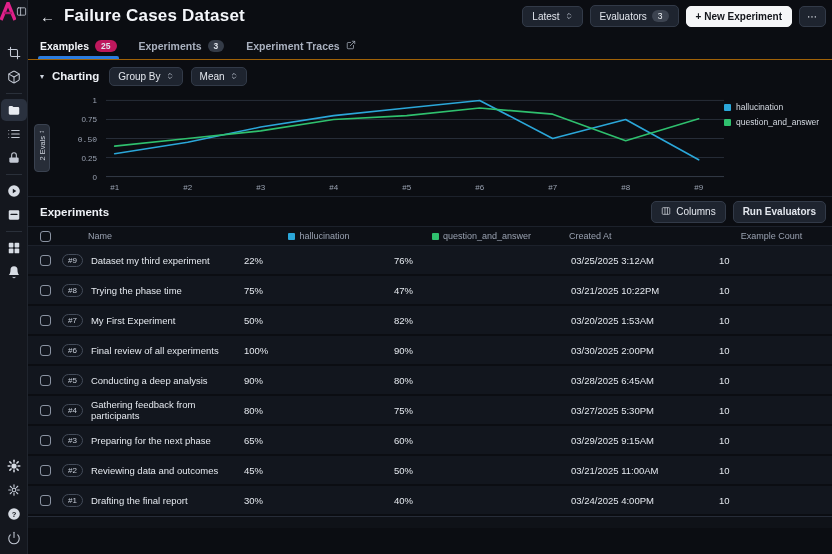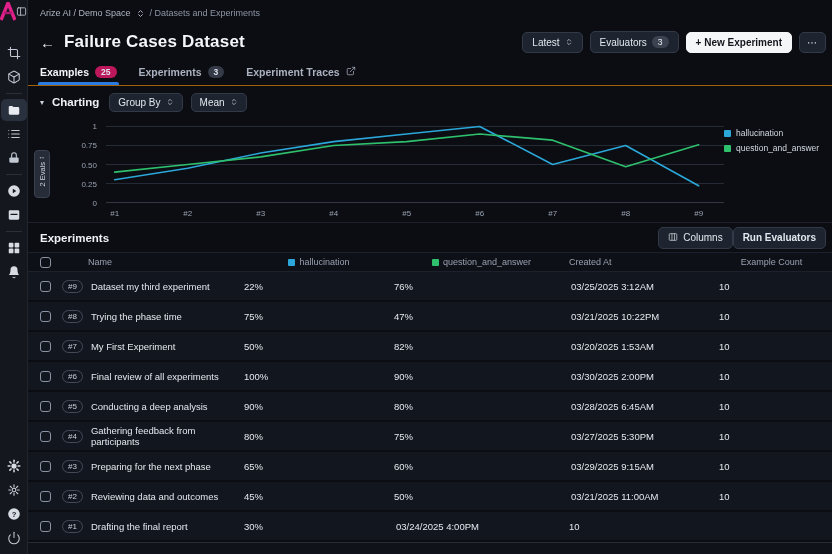--- a/index.html
+++ b/index.html
@@ -70,21 +70,21 @@
   .xlabels { height:17px; position:relative; margin-left:56px; }
   .xlabels span { position:absolute; top:4px; transform:translateX(-50%); font-size:8px; color:#99a1b0; }
   .legend { width:108px; padding-top:8px; display:flex; flex-direction:column; gap:5px; flex-shrink:0; }
   .legend-item { display:flex; align-items:center; gap:5px; font-size:8.5px; color:#d5dae2; cursor:pointer; }
   .legend-swatch { width:7px; height:7px; border-radius:1px; flex-shrink:0; }
 
   
   .experiments-bar { height:30px; display:flex; align-items:center; padding:0 12px;
     border-top:1px solid #1c212b; }
   .experiments-title { font-size:11.5px; font-weight:700; color:#eef1f6; }
-  .experiments-actions { margin-left:auto; display:flex; margin-right:-6px; }
+  .experiments-actions { margin-left:auto; display:flex; gap:7px; margin-right:-6px; }
   .col-icon svg { stroke:#e2e6ed; fill:none; stroke-width:1.6; }
 
   .thead { height:20px; display:grid; grid-template-columns:34px 1fr 150px 175px 150px 105px;
     align-items:center; background:#0d1016; border-top:1px solid #1c212b; border-bottom:1px solid #1c212b;
     font-size:9px; color:#99a1b0; padding-right:8px; }
   .thead .th-center { text-align:center; display:flex; justify-content:center; align-items:center; gap:4px; }
   .thead .th-name { padding-left:26px; }
   .rows {}
   .trow { height:30px; display:grid; grid-template-columns:34px 1fr 150px 175px 150px 105px;
     align-items:center; background:#12161e; border-bottom:2px solid #0b0d12; padding-right:8px;
@@ -222,30 +222,20 @@
         <svg width="14" height="14" viewBox="0 0 24 24">
             <path d="M18.36 6.64a9 9 0 1 1-12.73 0"></path>
             <line x1="12" y1="2" x2="12" y2="11"></line>
           </svg>
       </div>
     </div>
   </div>
 
   <div class="main">
 
-    <div class="breadcrumb-bar">
-      <span>Arize AI / Demo Space</span>
-      <span class="chev-ud">
-        <svg width="9" height="9" viewBox="0 0 24 24" stroke="#aeb5c2" fill="none" stroke-width="2.6" stroke-linecap="round" stroke-linejoin="round">
-            <path d="M7 9l5-5 5 5"></path>
-            <path d="M7 15l5 5 5-5"></path>
-          </svg>
-      </span>
-      <span class="crumb2">/ Datasets and Experiments</span>
-    </div>
 
     <div class="title-row">
       <span class="back-arrow">←</span>
       <span class="page-title">Failure Cases Dataset</span>
       <div class="title-actions">
         <button class="btn">
           <span>Latest</span>
           <svg width="8" height="8" viewBox="0 0 24 24" stroke="#aeb5c2" fill="none" stroke-width="2.6" stroke-linecap="round" stroke-linejoin="round">
               <path d="M7 9l5-5 5 5"></path>
               <path d="M7 15l5 5 5-5"></path>
@@ -303,21 +293,21 @@
     <div class="chart-region">
       <div class="evals-btn">
         <span class="arrows">↔</span>
         <span class="vtext">2 Evals</span>
       </div>
       <div class="chart-core">
         <div class="plot-wrap">
           <div class="ylabels" id="ylabels">
               <span style="top: 97%;">0</span>
               <span style="top: 73.5%;">0.25</span>
-              <span style="top: 50%;">0.50</span>
+              <span style="top: 50%; font-family: Liberation Mono, monospace;">0.50</span>
               <span style="top: 26.5%;">0.75</span>
               <span style="top: 3%;">1</span>
             </div>
           <div class="plot">
             <svg id="plot-svg" viewBox="0 0 1000 100" preserveAspectRatio="none">
                 <line x1="0" x2="1000" y1="97" y2="97" stroke="#343b47" vector-effect="non-scaling-stroke"></line>
                 <line x1="0" x2="1000" y1="73.5" y2="73.5" stroke="#272d38" vector-effect="non-scaling-stroke"></line>
                 <line x1="0" x2="1000" y1="50" y2="50" stroke="#272d38" vector-effect="non-scaling-stroke"></line>
                 <line x1="0" x2="1000" y1="26.5" y2="26.5" stroke="#272d38" vector-effect="non-scaling-stroke"></line>
                 <line x1="0" x2="1000" y1="3" y2="3" stroke="#272d38" vector-effect="non-scaling-stroke"></line>
@@ -499,20 +489,21 @@
 
   <div class="trow">
     <div class="cell-check">
             <span class="checkbox"></span>
           </div>
     <div class="cell-name">
       <span class="row-id">#1</span>
       <span>Drafting the final report</span>
     </div>
     <div class="cell-center">30%</div>
+    <div class="cell-center">40%</div>
     <div class="cell-created">03/24/2025 4:00PM</div>
     <div class="cell-center">10</div>
   </div>
 </div>
 
     <div class="tfoot"></div>
   </div>
 </div>
 
 </body></html>

